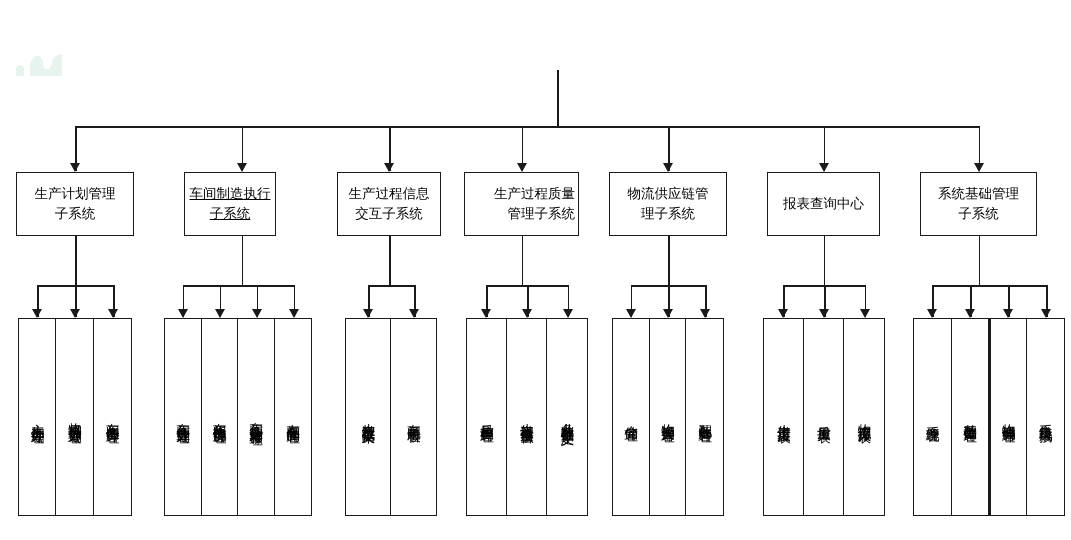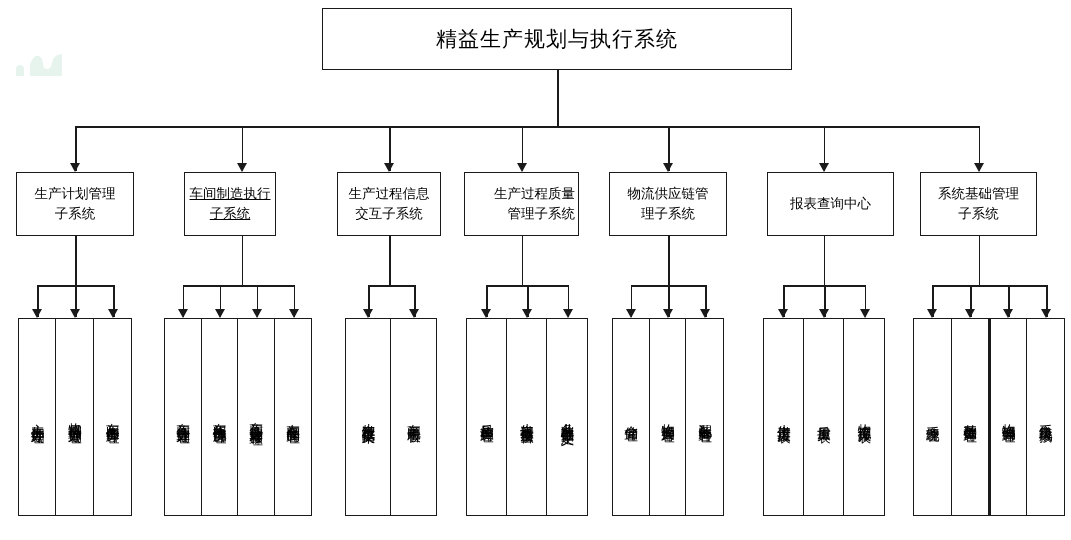--- a/index.html
+++ b/index.html
@@ -117,23 +117,20 @@
 </head>
 <body>
 
 <div id="canvas">
 
   <svg id="watermark" viewBox="0 0 60 28">
     <path d="M4 24 L4 17 Q4 13 8 13 Q12 13 12 17 L12 24 Z" fill="#e7f4ee"></path>
     <path d="M18 24 L18 12 Q22 2 27 4 Q31 6 31 12 Q31 17 35 17 Q39 17 40 11 Q41 4 46 3 L50 2 L50 24 Z" fill="#e7f4ee"></path>
   </svg>
 
-  <div class="box" id="root-box">
-    <span class="lbl">精益生产规划与执行系统</span>
-  </div>
 
   <div id="layers">
       <div class="vline" style="left: 557px; top: 70px; height: 56px;"></div>
       <div class="hline" style="left: 75px; top: 126px; width: 905.1px;"></div>
       <div class="vline" style="left: 75px; top: 126px; height: 45px;"></div>
       <div class="arrow" style="left: 70px; top: 163px;"></div>
       <div class="box lvl2" style="left: 16px; width: 118px;">
         <span class="lbl">生产计划管理<br>子系统</span>
       </div>
       <div class="vline" style="left: 75px; top: 236px; height: 49px;"></div>
@@ -246,21 +243,21 @@
         </div>
         <div class="leaf" style="width: 37.3333px;">
           <span class="vtext">物资采购管理</span>
         </div>
         <div class="leaf" style="width: 37.3333px;">
           <span class="vtext">装配备料管理</span>
         </div>
       </div>
       <div class="vline" style="left: 823.5px; top: 126px; height: 45px;"></div>
       <div class="arrow" style="left: 818.5px; top: 163px;"></div>
-      <div class="box lvl2" style="left: 767px; width: 127px;">
+      <div class="box lvl2" style="left: 767px; width: 113px;">
         <span class="lbl">报表查询中心</span>
       </div>
       <div class="vline" style="left: 823.5px; top: 236px; height: 49px;"></div>
       <div class="hline" style="left: 783.333px; top: 285px; width: 82.9333px;"></div>
       <div class="vline" style="left: 783.333px; top: 285px; height: 32px;"></div>
       <div class="arrow" style="left: 778.333px; top: 309px;"></div>
       <div class="vline" style="left: 824px; top: 285px; height: 32px;"></div>
       <div class="arrow" style="left: 819px; top: 309px;"></div>
       <div class="vline" style="left: 864.667px; top: 285px; height: 32px;"></div>
       <div class="arrow" style="left: 859.667px; top: 309px;"></div>

